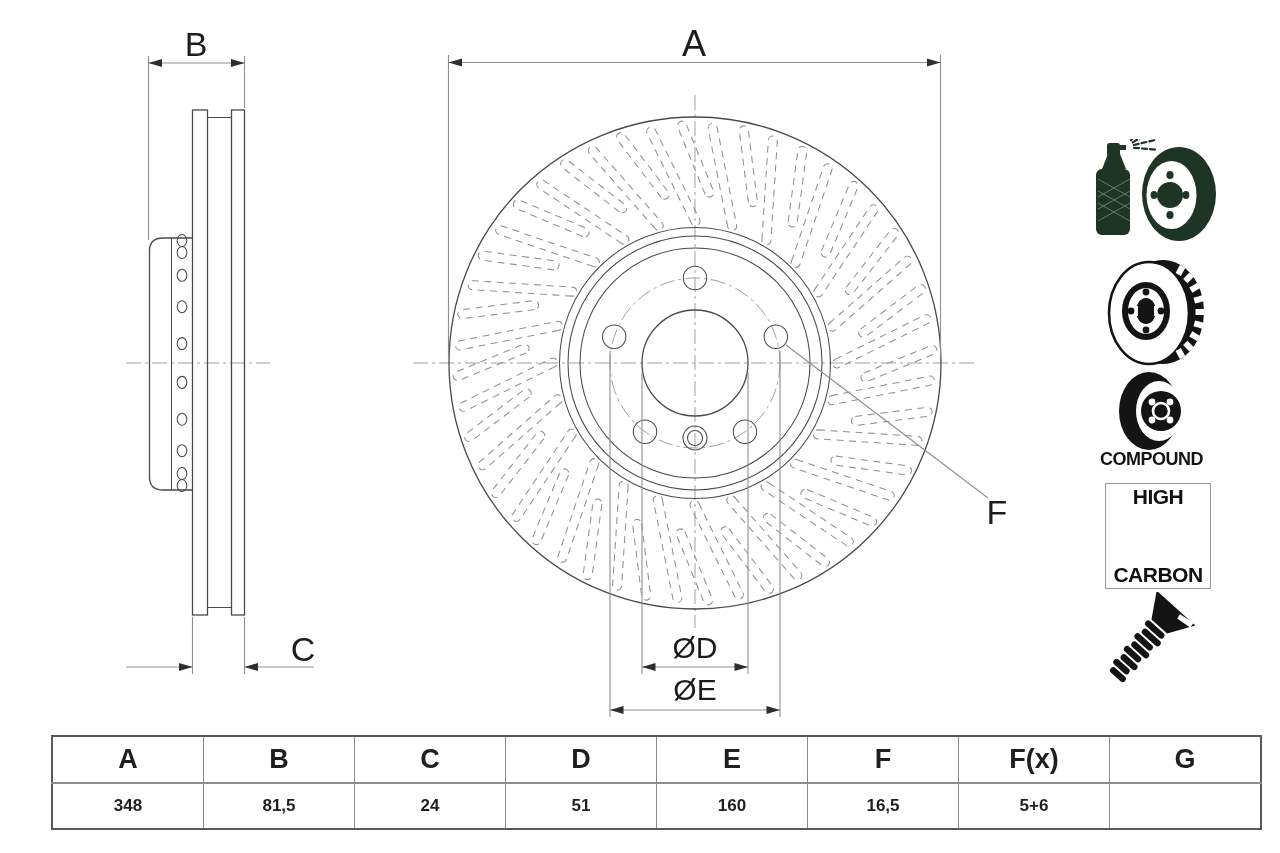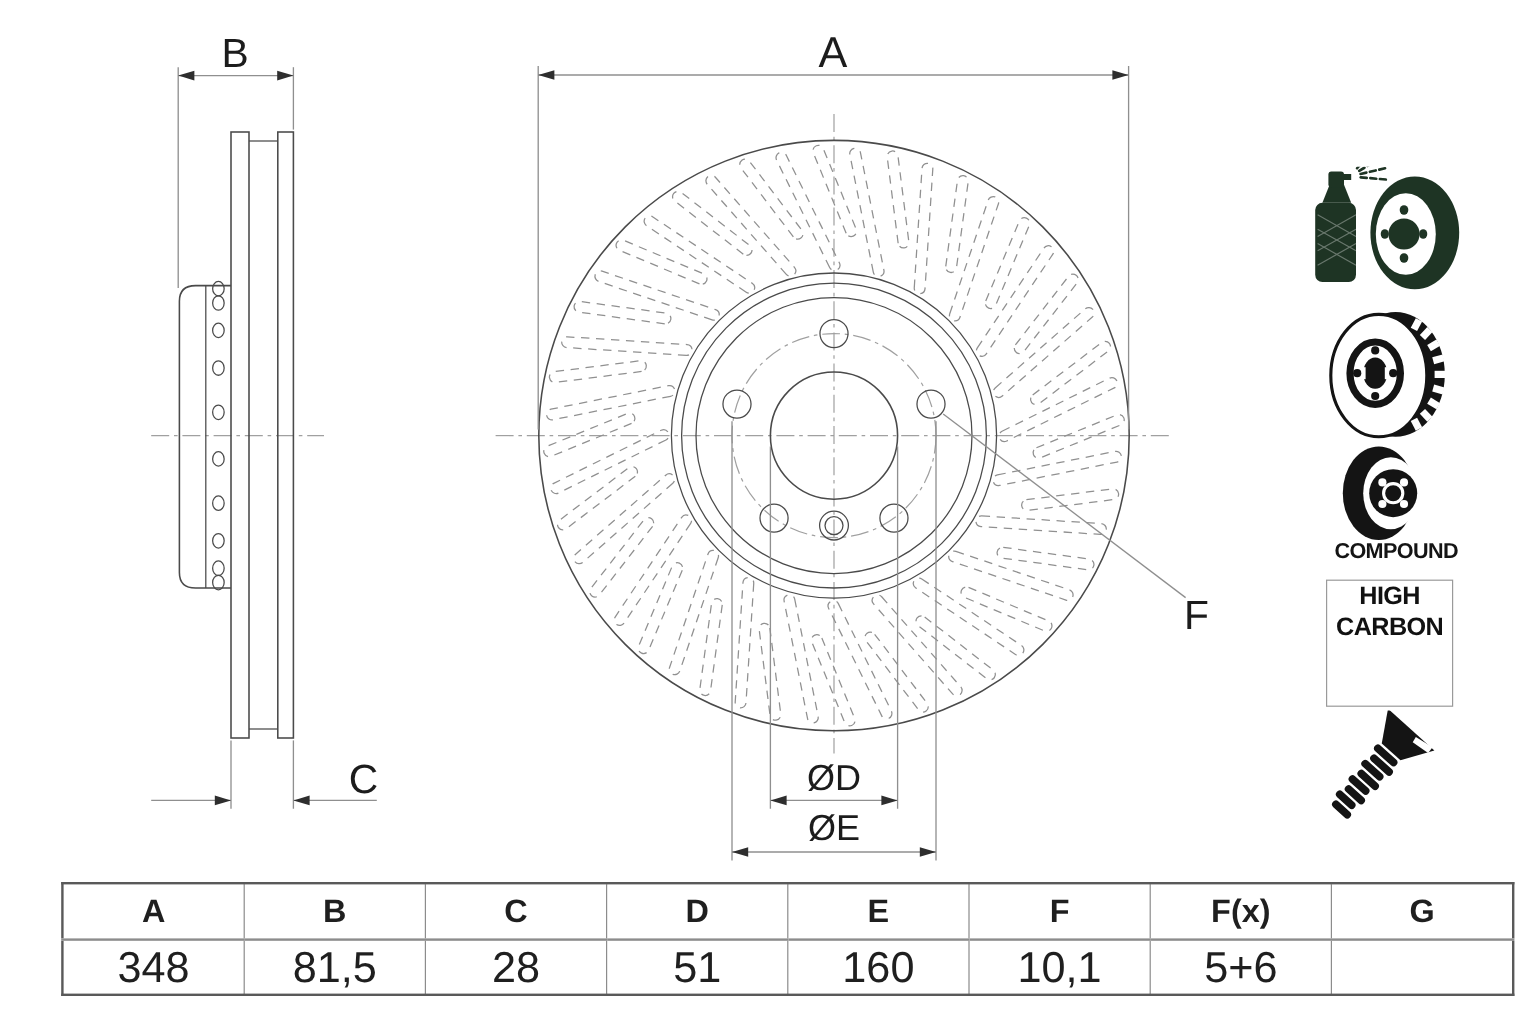--- a/index.html
+++ b/index.html
@@ -9,33 +9,33 @@
   .abs{position:absolute;}
   
   .obj{stroke:#4a4a4a;stroke-width:1.3;fill:none;}
   .objthin{stroke:#4a4a4a;stroke-width:1.05;fill:none;}
   .slot{stroke:#909090;stroke-width:1.05;fill:none;stroke-dasharray:7 5.5;}
   .cl{stroke:#a0a0a0;stroke-width:1;fill:none;stroke-dasharray:15 4 3 4;}
   .dim{stroke:#8f8f8f;stroke-width:1.1;fill:none;}
   .arr{fill:#2e2e2e;stroke:none;}
   .dimtxt{fill:#1c1c1c;font-family:"Liberation Sans",sans-serif;}
   
-  .compound-label{position:absolute;left:1100px;top:449px;width:115px;text-align:right;
+  .compound-label{position:absolute;left:1100px;top:449px;width:115px;text-align:left;
     font-weight:bold;font-size:18px;letter-spacing:-0.5px;color:#141414;}
   .hc-box{position:absolute;left:1105px;top:483px;width:104px;height:104px;
     border:1.5px solid #9a9a9a;background:#fff;display:flex;flex-direction:column;
-    align-items:center;justify-content:flex-start;font-weight:bold;font-size:21px;
+    align-items:center;justify-content:space-between;font-weight:bold;font-size:21px;
     line-height:26px;color:#111;letter-spacing:-0.5px;}
   
   .spec{position:absolute;left:51px;top:735px;border-collapse:collapse;table-layout:fixed;
     border:2px solid #595959;background:#fff;}
   .spec th,.spec td{width:150px;border:1px solid #8c8c8c;text-align:center;padding:0;
     color:#1f1f1f;font-family:"Liberation Sans",sans-serif;}
   .spec th{height:45px;font-size:27px;font-weight:bold;border-bottom:2px solid #8c8c8c;}
-  .spec td{height:44px;font-size:36px;font-weight:normal;}
+  .spec td{height:44px;font-size:17px;font-weight:bold;}
 </style>
 </head>
 <body>
 
 <div class="stage">
 
   <svg class="abs" style="left:0;top:0" width="1280" height="732" viewBox="0 0 1280 732">
 
     <g>
 
@@ -299,22 +299,22 @@
       <th>C</th>
       <th>D</th>
       <th>E</th>
       <th>F</th>
       <th>F(x)</th>
       <th>G</th>
     </tr>
     <tr>
       <td>348</td>
       <td>81,5</td>
-      <td>28</td>
+      <td>24</td>
       <td>51</td>
       <td>160</td>
-      <td>10,1</td>
+      <td>16,5</td>
       <td>5+6</td>
       <td></td>
     </tr>
   </tbody>
     </table>
 </div>
 
 </body></html>

